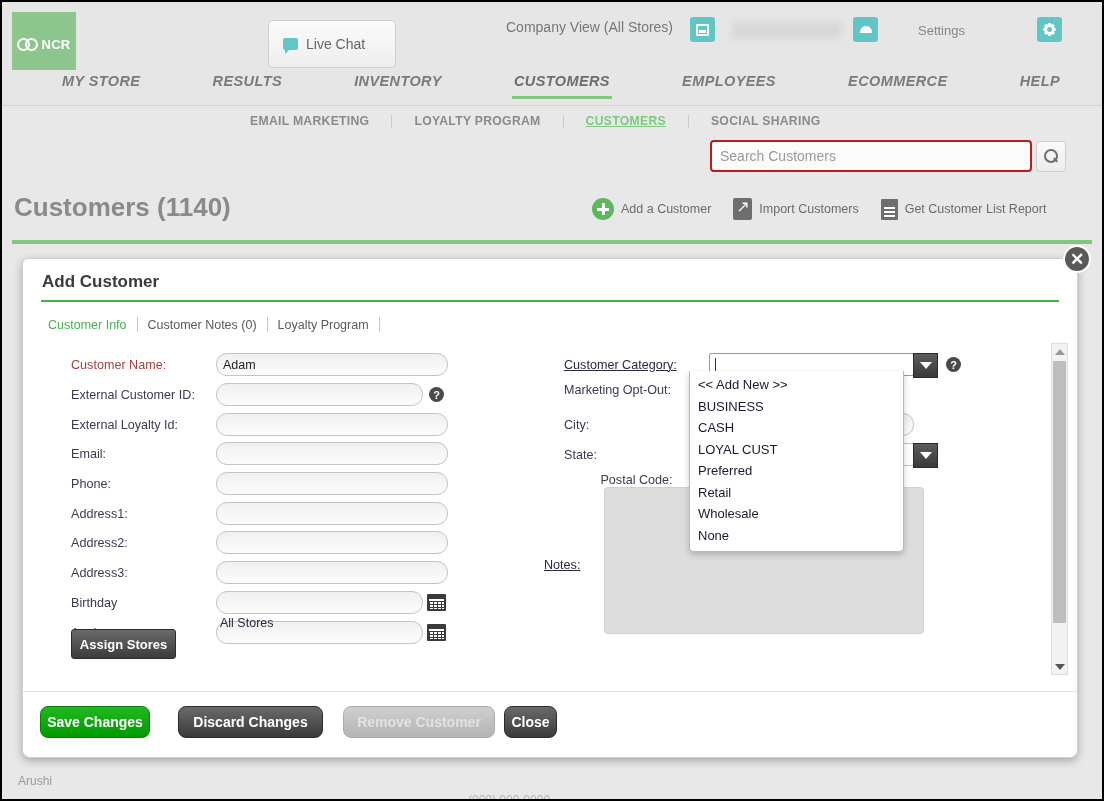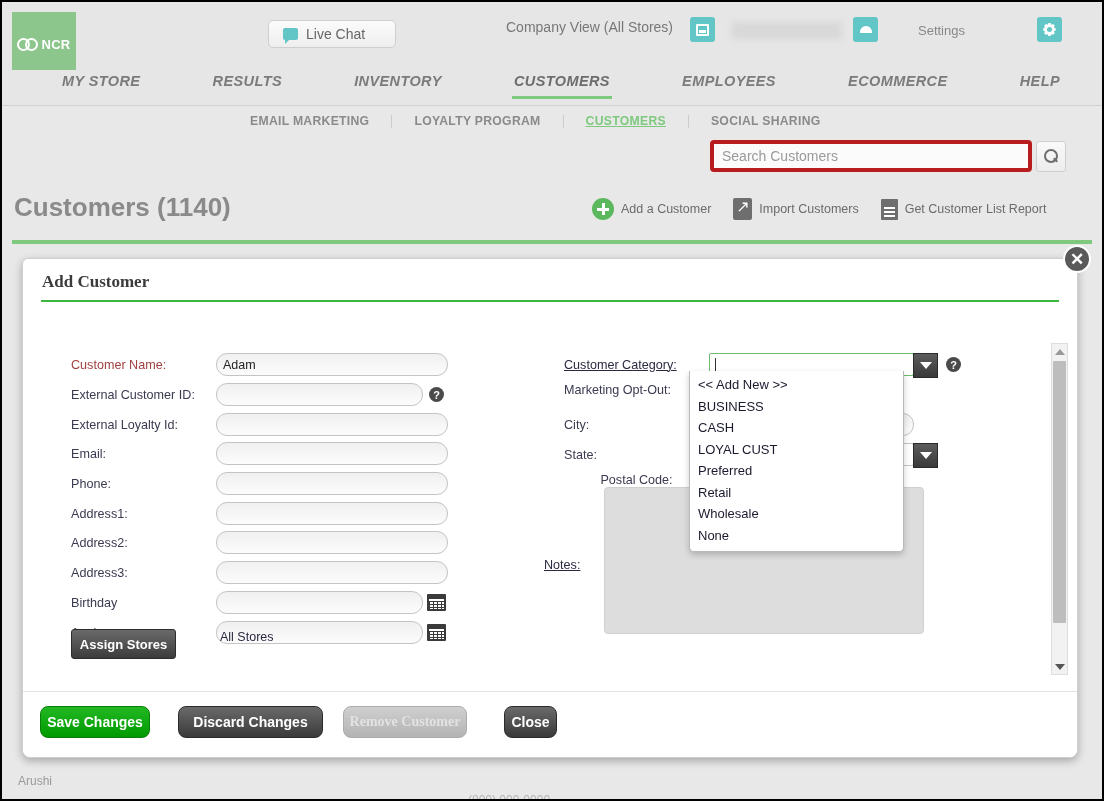--- a/index.html
+++ b/index.html
@@ -37,21 +37,21 @@
   }
   .ring.r1 { left: 0; }
   .ring.r2 { left: 8px; }
   .logo-text {
     color: #fff; font-size: 13px; font-weight: bold;
     letter-spacing: 0.3px;
   }
 
   .live-chat {
     position: absolute; left: 266px; top: 18px;
-    width: 128px; height: 28px;
+    width: 128px; height: 48px;
     background: linear-gradient(#fbfbfb, #eeeeee);
     border: 1px solid #cfcfcf; border-radius: 5px;
     display: flex; align-items: center; gap: 8px;
     padding-left: 14px;
     cursor: pointer;
   }
   .chat-bubble {
     position: relative;
     width: 15px; height: 12px;
     background: #63c6c6; border-radius: 2px;
@@ -161,21 +161,21 @@
     margin: 0 22px;
   }
 
   
   .search-wrap {
     position: absolute; right: 36px; top: 138px;
     display: flex; align-items: center; gap: 4px;
   }
   .search-input {
     width: 322px; height: 32px;
-    border: 4px solid #b91c1c; border-radius: 4px;
+    border: 2px solid #b91c1c; border-radius: 4px;
     background: #fbfbfb;
     font-size: 14px; color: #555;
     padding: 0 8px;
     font-family: "Liberation Sans", sans-serif;
   }
   .search-input::placeholder { color: #9a9a9a; }
   .search-btn {
     width: 30px; height: 31px;
     border: 1px solid #cfcfcf; border-radius: 3px;
     background: linear-gradient(#fafafa, #ececec);
@@ -248,21 +248,21 @@
     position: absolute; right: -14px; top: -14px;
     width: 28px; height: 28px; border-radius: 50%;
     background: #5a5a5a;
     display: flex; align-items: center; justify-content: center;
     color: #fff; font-size: 17px; font-weight: bold;
     cursor: pointer; z-index: 40;
     border: 2px solid #fff;
   }
   .modal-title {
     position: absolute; left: 19px; top: 13px;
-    font-size: 17px; font-weight: bold; color: #3b3b3b; font-family: Liberation Serif, serif;
+    font-size: 17px; font-weight: bold; color: #3b3b3b;
   }
   .modal-title-rule {
     position: absolute; left: 18px; right: 18px; top: 41px;
     height: 2px; background: #3cb63c;
   }
 
   .tabs {
     position: absolute; left: 25px; top: 58px;
     display: flex; align-items: center;
   }
@@ -326,21 +326,21 @@
   .assign-btn {
     position: absolute; left: 48px; top: 288px;
     width: 105px; height: 30px;
     background: linear-gradient(#6a6a6a, #3c3c3c);
     border: 1px solid #2d2d2d; border-radius: 3px;
     color: #fff; font-size: 13px; font-weight: bold;
     cursor: pointer;
     font-family: "Liberation Sans", sans-serif;
   }
   .all-stores {
-    position: absolute; left: 197px; top: 289px;
+    position: absolute; left: 197px; top: 275px;
     font-size: 12.5px; color: #2a2a40;
   }
 
   
   .sel-box {
     position: relative;
     width: 205px; height: 23px;
     border: 1px solid #6dbb6d; border-radius: 2px;
     background: #fff;
     display: flex; align-items: center;
@@ -439,24 +439,24 @@
     left: 17px; width: 110px;
     background: linear-gradient(#22b822, #009a00);
     border: 1px solid #0a7d0a;
   }
   .btn-discard {
     left: 155px; width: 145px;
     background: linear-gradient(#6a6a6a, #3a3a3a);
     border: 1px solid #2b2b2b;
   }
   .btn-remove {
-    left: 320px; width: 124px;
+    left: 320px; width: 152px;
     background: linear-gradient(#cfcfcf, #b4b4b4);
     border: 1px solid #ababab;
-    color: #e2e2e2; cursor: default; font-family: Liberation Serif, serif;
+    color: #e2e2e2; cursor: default;
   }
   .btn-close {
     left: 481px; width: 53px;
     background: linear-gradient(#6a6a6a, #3a3a3a);
     border: 1px solid #2b2b2b;
   }
 
   
   .page-footer-name {
     position: absolute; left: 16px; top: 772px;
@@ -558,20 +558,28 @@
 
   <div class="green-rule"></div>
 
   <div class="modal">
 
     <div class="modal-close">✕</div>
 
     <div class="modal-title">Add Customer</div>
     <div class="modal-title-rule"></div>
 
+    <div class="tabs">
+      <div class="tab active">Customer Info</div>
+      <div class="tab-div"></div>
+      <div class="tab">Customer Notes (0)</div>
+      <div class="tab-div"></div>
+      <div class="tab">Loyalty Program</div>
+      <div class="tab-div"></div>
+    </div>
 
     <div class="form-area">
       <div class="form-scroll-inner">
 
         <div class="frow" style="left:48px; top:12px;">
           <span class="flabel required">Customer Name:</span>
           <input class="finput" value="Adam" style="">
         </div>
 
         <div class="frow" style="left:48px; top:42px;">

